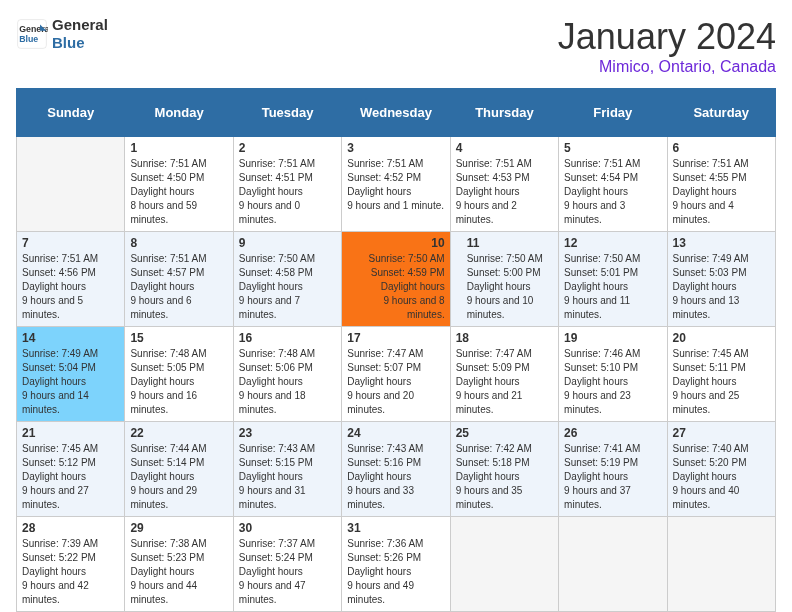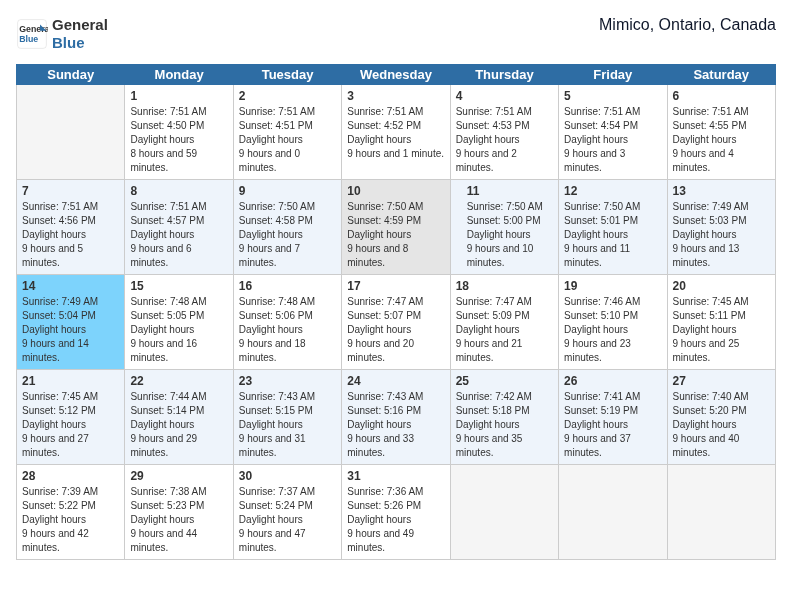--- a/index.html
+++ b/index.html
@@ -28,32 +28,32 @@
     .title-area {
       text-align: right;
     }
     .main-title {
       font-size: 36px;
       font-weight: normal;
       color: #333;
     }
     .subtitle {
       font-size: 16px;
-      color: #0f172a;
+      color: #6d28d9;
     }
     .calendar {
       width: 100%;
       border-collapse: collapse;
       border: 1px solid #ccc;
     }
     .calendar th {
       background-color: #2e6da4;
       color: #fff;
       text-align: center;
-      padding: 2px 4px;
+      padding: 16px 4px;
       font-size: 13px;
       border: 1px solid #2e6da4;
     }
     .calendar td {
       vertical-align: top;
       border: 1px solid #ccc;
       padding: 4px 5px;
       width: calc(100%/7);
       min-height: 80px;
       background: #fff;
@@ -91,20 +91,21 @@
       <text x="4" y="18" font-size="11" font-weight="bold" fill="#333" font-family="Arial">General</text>
       <text x="4" y="30" font-size="11" font-weight="bold" fill="#2e6da4" font-family="Arial">Blue</text>
       <polygon points="30,8 38,16 30,16" fill="#2e6da4"></polygon>
     </svg>
     <div style="display:flex;flex-direction:column;line-height:1.2">
       <span style="font-size:15px;font-weight:bold;color:#333;">General</span>
       <span style="font-size:15px;font-weight:bold;color:#2e6da4;">Blue</span>
     </div>
   </div>
   <div class="title-area">
+    <div class="main-title">January 2024</div>
     <div class="subtitle">Mimico, Ontario, Canada</div>
   </div>
 </div>
 
 <table class="calendar">
   <thead>
     <tr>
     <th>Sunday</th>
         <th>Monday</th>
         <th>Tuesday</th>
@@ -148,21 +149,21 @@
           <div class="day-info">Sunrise: 7:51 AM<br>Sunset: 4:56 PM<br>Daylight hours<br>9 hours and 5 minutes.</div>
         </td>
         <td style="background: rgb(238, 244, 251);">
           <span class="day-num">8</span>
           <div class="day-info">Sunrise: 7:51 AM<br>Sunset: 4:57 PM<br>Daylight hours<br>9 hours and 6 minutes.</div>
         </td>
         <td style="background: rgb(238, 244, 251);">
           <span class="day-num">9</span>
           <div class="day-info">Sunrise: 7:50 AM<br>Sunset: 4:58 PM<br>Daylight hours<br>9 hours and 7 minutes.</div>
         </td>
-        <td style="background: #e5e5e5;">
+        <td style="background: #f97316; text-align: right;">
           <span class="day-num">10</span>
           <div class="day-info">Sunrise: 7:50 AM<br>Sunset: 4:59 PM<br>Daylight hours<br>9 hours and 8 minutes.</div>
         </td>
         <td style="background: rgb(238, 244, 251); padding-left: 16px;">
           <span class="day-num">11</span>
           <div class="day-info">Sunrise: 7:50 AM<br>Sunset: 5:00 PM<br>Daylight hours<br>9 hours and 10 minutes.</div>
         </td>
         <td style="background: rgb(238, 244, 251);">
           <span class="day-num">12</span>
           <div class="day-info">Sunrise: 7:50 AM<br>Sunset: 5:01 PM<br>Daylight hours<br>9 hours and 11 minutes.</div>

